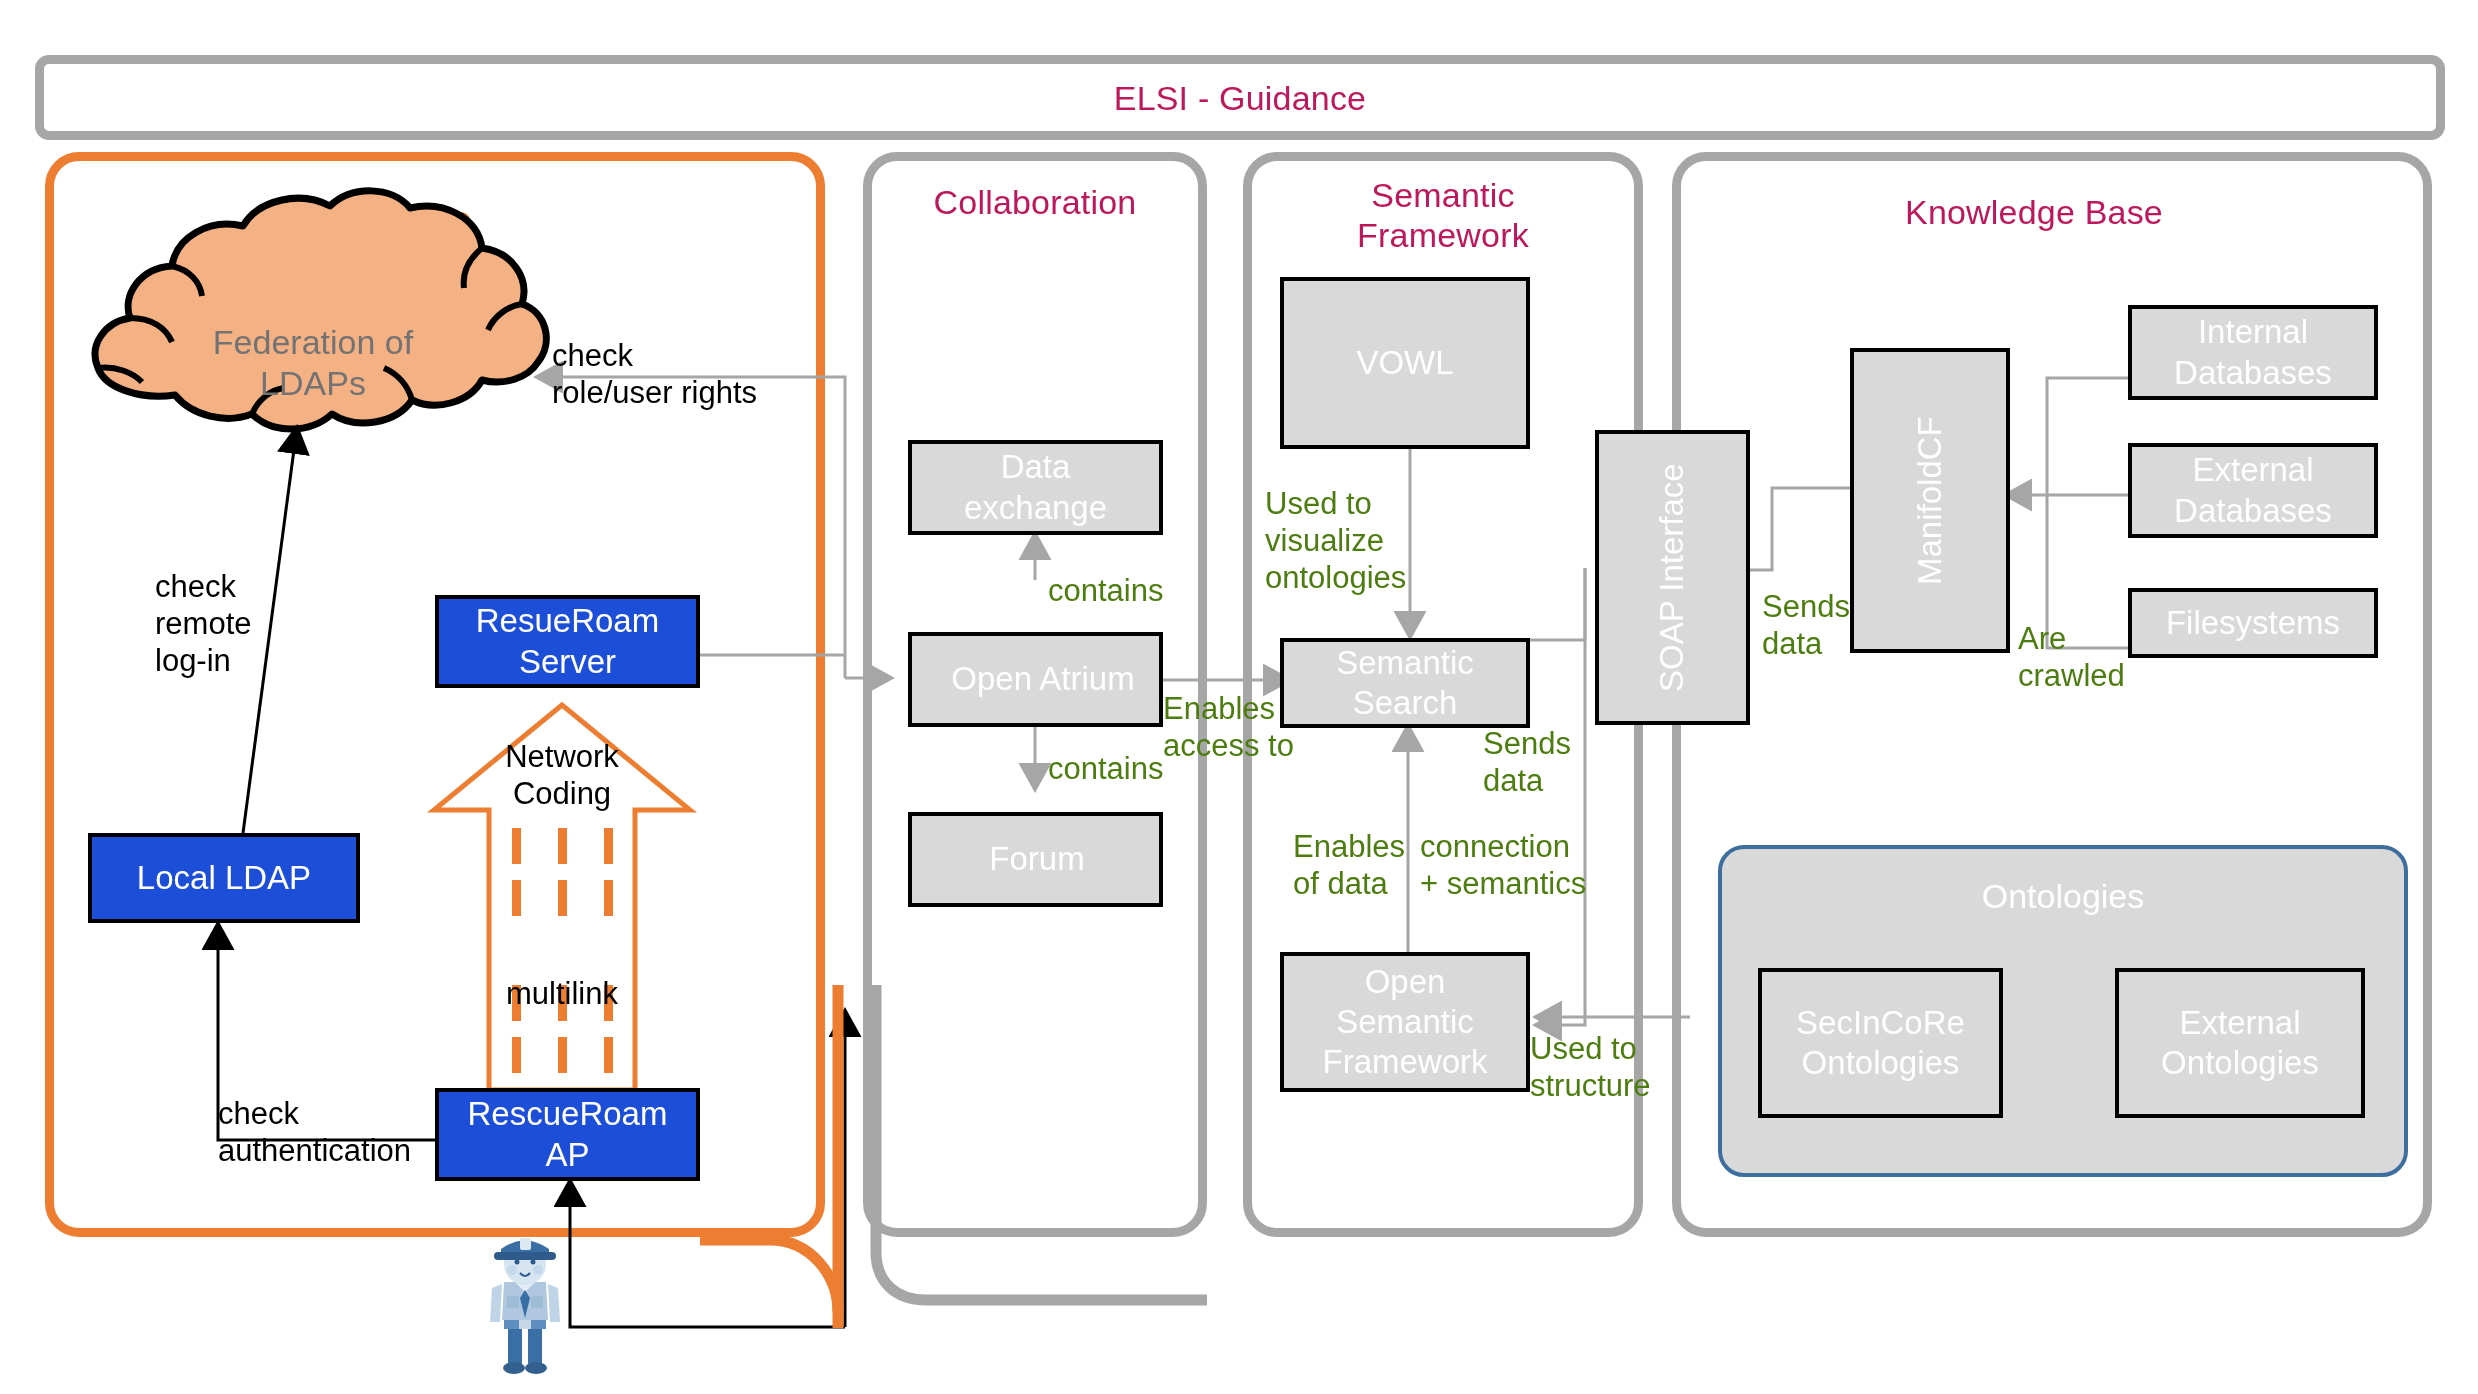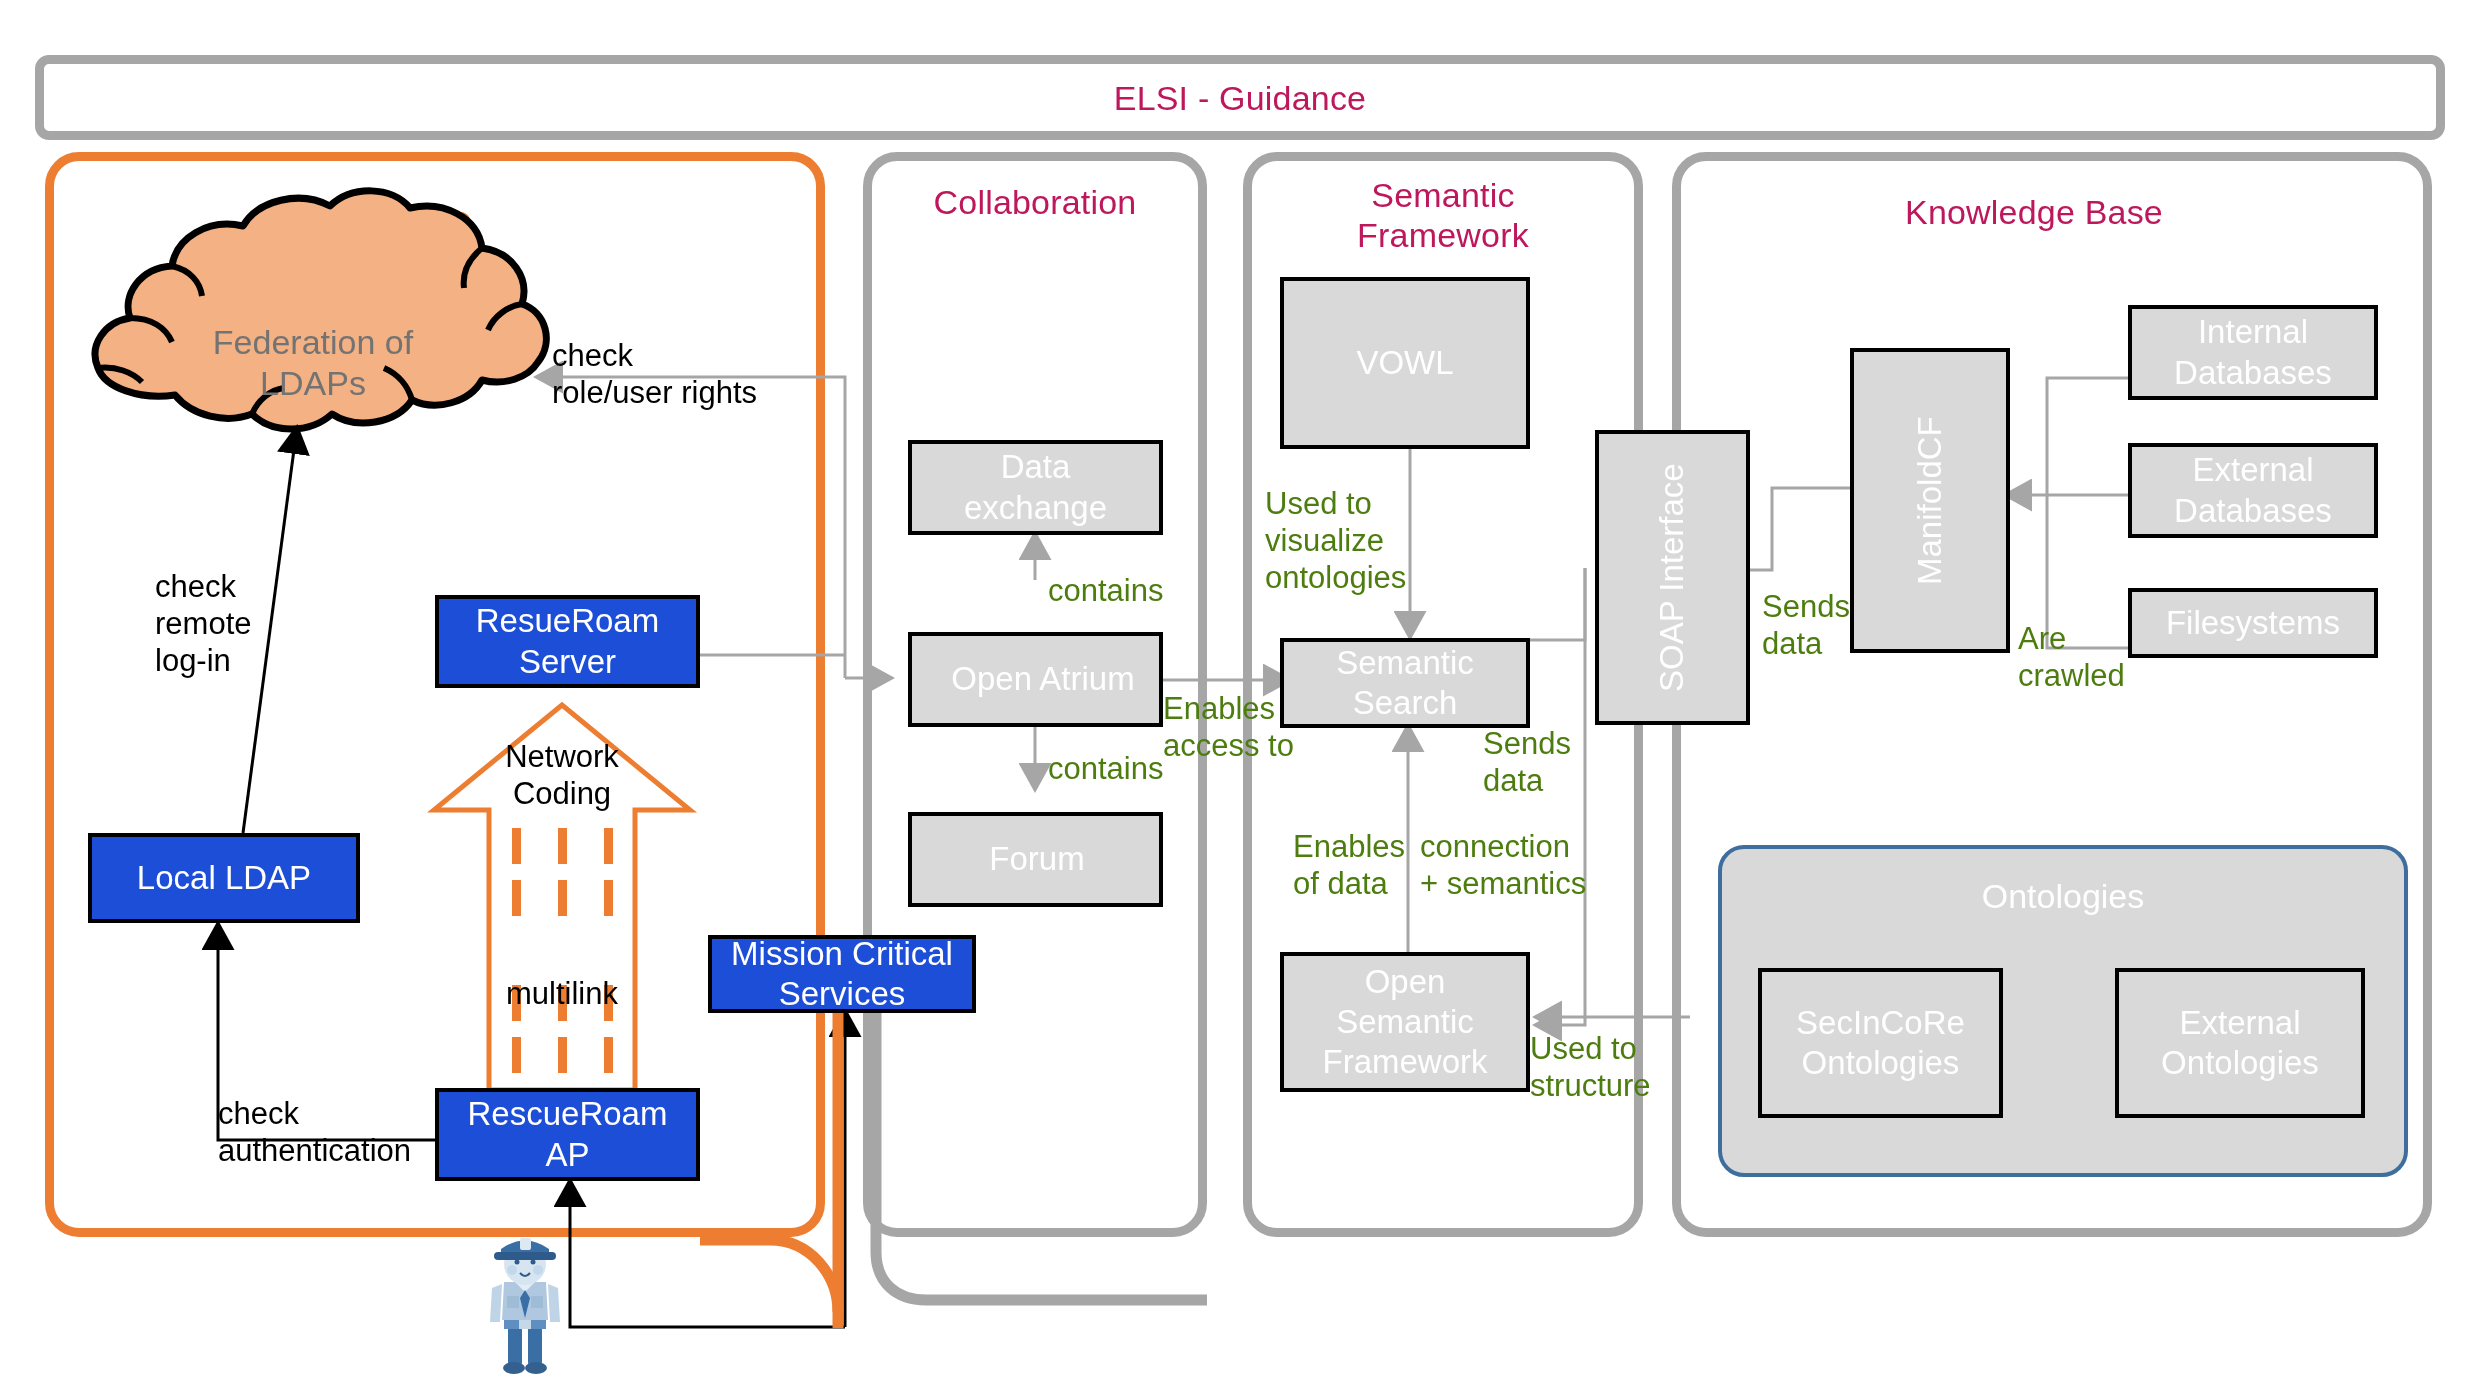--- a/index.html
+++ b/index.html
@@ -223,22 +223,20 @@
 Server</div>
 
   <div class="box orange" style="left: 435px; top: 1088px; width: 265px; height: 93px; white-space: pre-line;">RescueRoam
 AP</div>
 
   <div class="lbl black center" style="left: 472px; top: 738px; width: 180px; white-space: pre-line;">Network
 Coding</div>
 
   <div class="lbl black center" style="left:472px; top:935px; width:180px;margin-top:40px;">multilink</div>
 
-  <div class="box orange" style="left: 708px; top: 935px; width: 268px; height: 78px; white-space: pre-line;">Mission Critical
-Services</div>
 
   <div class="lbl black" style="left: 552px; top: 337px; width: 300px; white-space: pre-line;">check
 role/user rights</div>
 
   <div class="lbl black" style="left: 155px; top: 568px; width: 180px; white-space: pre-line;">check
 remote
 log-in</div>
 
   <div class="lbl black" style="left: 218px; top: 1095px; width: 280px; white-space: pre-line;">check
 authentication</div>

